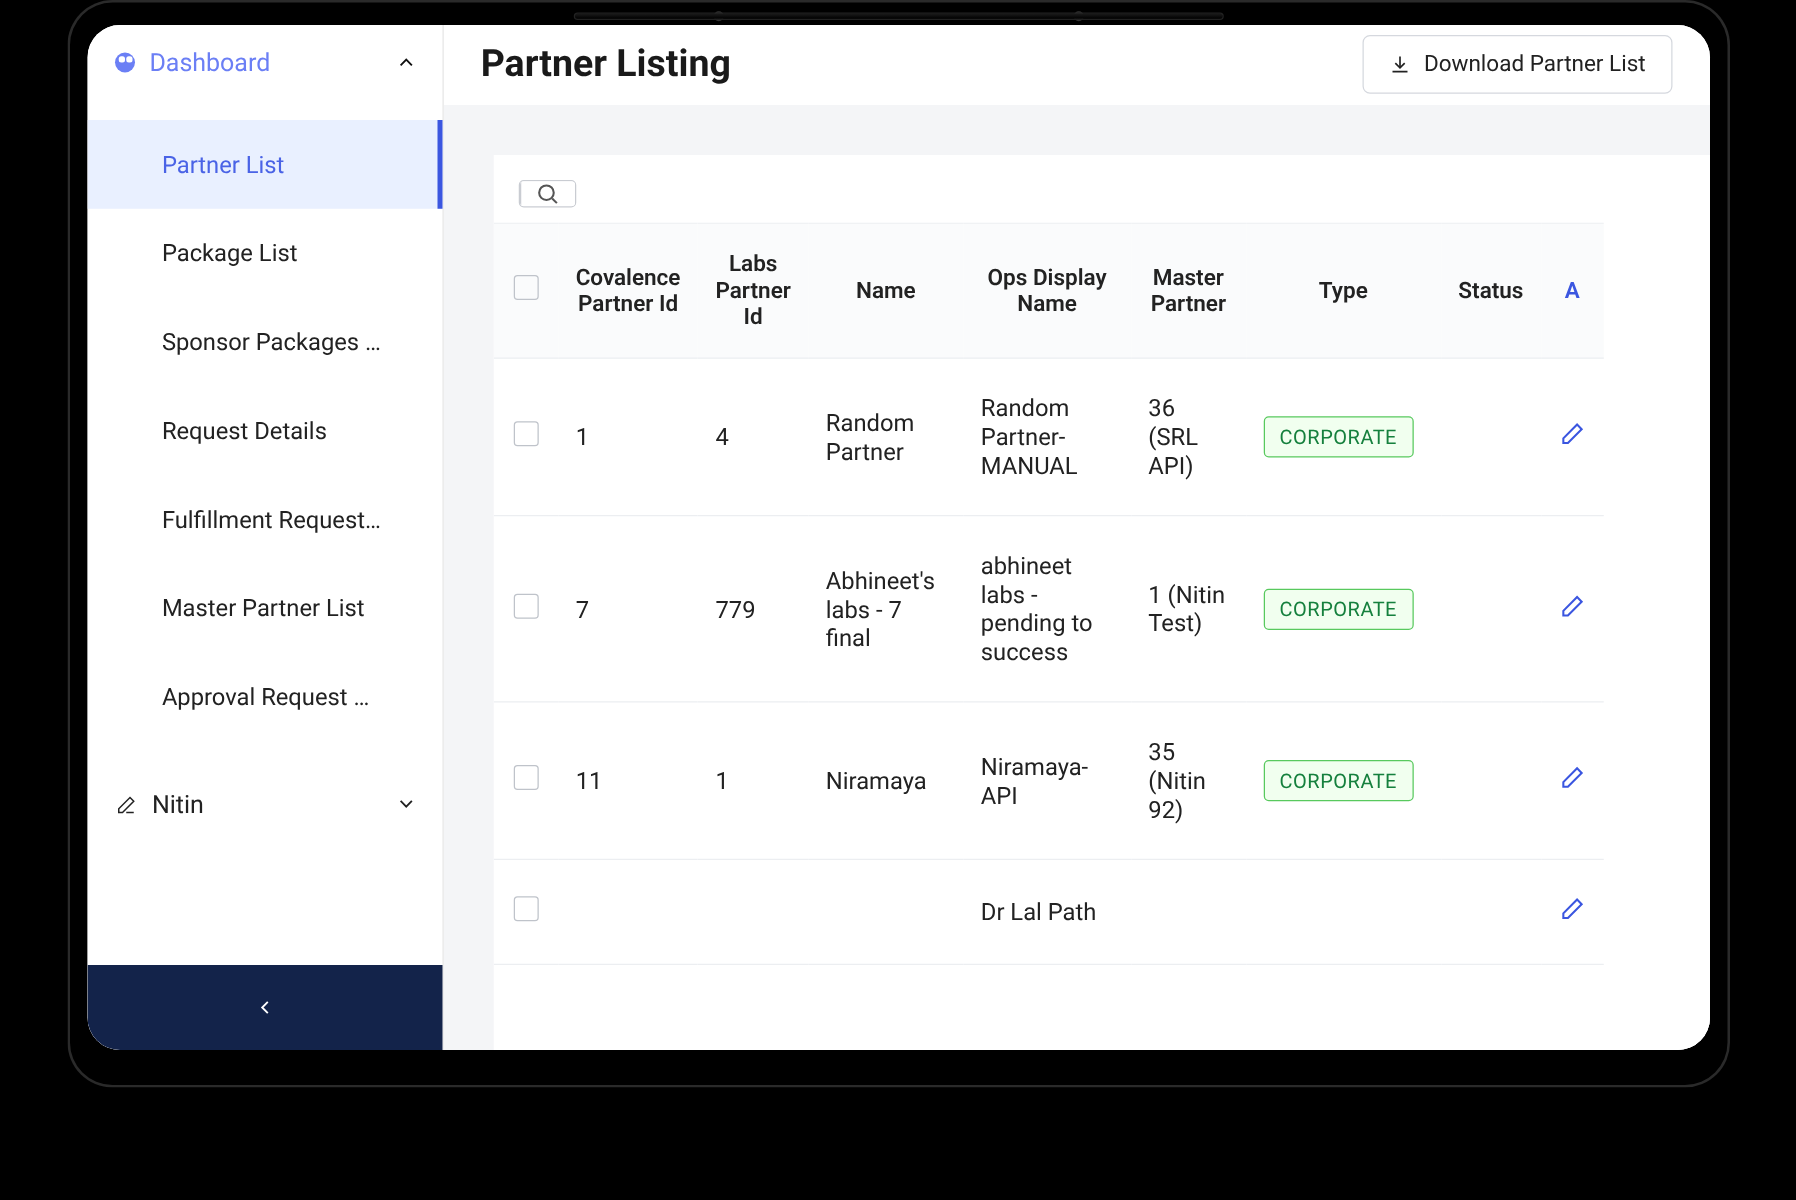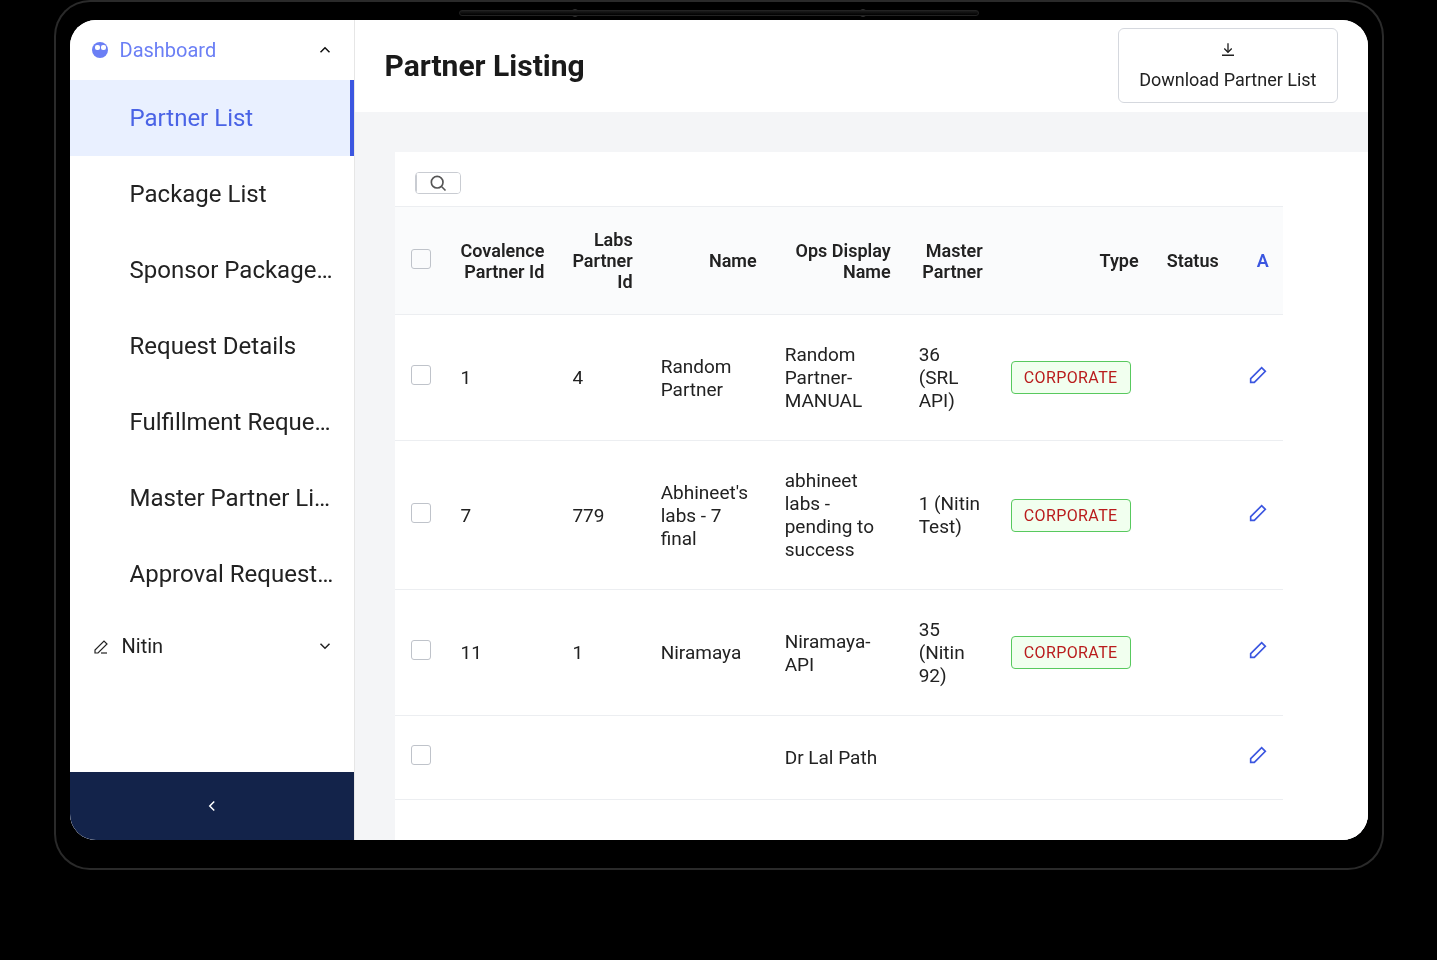--- a/index.html
+++ b/index.html
@@ -53,20 +53,21 @@
     }
     
     .sidebar {
       width: 285px;
       flex-shrink: 0;
       background: #fff;
       border-right: 1px solid #e6e6e6;
       display: flex;
       flex-direction: column;
       position: relative;
+      gap: 16px;
     }
     .nav-header {
       display: flex;
       align-items: center;
       padding: 18px 20px 18px 22px;
       color: #6b7ff5;
       font-size: 20px;
       gap: 12px;
       cursor: pointer;
     }
@@ -85,21 +86,21 @@
       content:""; position:absolute; background:#fff; border-radius:2px;
     }
     .dash-ico::before { width:5px; height:5px; top:3px; left:3px; }
     .dash-ico::after { width:5px; height:5px; top:3px; left:9px; }
     .subnav {
       display: flex; flex-direction: column;
       background: #f7f9ff00;
     }
     .sidebar-item {
       padding: 24px 20px 24px 60px;
-      font-size: 24px;
+      font-size: 19px;
       color: #222;
       cursor: pointer;
       white-space: nowrap;
       overflow: hidden;
       text-overflow: ellipsis;
     }
     .sidebar-item.active {
       background: #e9f0ff;
       color: #4a63e6;
       border-right: 4px solid #3b56e0;
@@ -157,21 +158,20 @@
       align-items: center;
       gap: 10px;
       padding: 12px 20px;
       border: 1px solid #d5d8de;
       border-radius: 6px;
       font-size: 18px;
       color: #222;
       background: #fff;
       cursor: pointer;
       white-space: nowrap;
-      flex-direction: column;
     }
     .tb-btn svg { width:18px; height:18px; stroke:#222; fill:none; stroke-width:1.8; }
     .content-wrap {
       background: #f4f5f7;
       flex: 1;
       padding: 40px 0 0 40px;
       overflow: hidden;
     }
     .panel {
       background: #fff;
@@ -209,21 +209,21 @@
       cursor: pointer;
     }
     .search-btn svg { width:20px; height:20px; stroke:#555; fill:none; stroke-width:2; }
     
     table { border-collapse: collapse; width: max-content; }
     thead th {
       background: #fafbfc;
       font-size: 18px;
       font-weight: 600;
       color: #222;
-      text-align: right;
+      text-align: center;
       padding: 22px 14px;
       border-top: 1px solid #eceef1;
       border-bottom: 1px solid #eceef1;
       vertical-align: middle;
     }
     tbody td {
       font-size: 19px;
       color: #222;
       padding: 28px 14px;
       border-bottom: 1px solid #eceef1;
@@ -242,21 +242,21 @@
     .col-name { width: 124px; }
     .col-ops { width: 134px; }
     .col-master { width: 92px; }
     .col-type { width: 156px; }
     .col-status { width: 76px; }
     .col-act { width: 40px; color:#3b56e0; }
     .badge {
       display: inline-block;
       padding: 6px 12px;
       border: 1.5px solid #58c95e;
-      color: #b91c1c;
+      color: #15803d;
       background: #f1ffef;
       border-radius: 4px;
       font-size: 16px;
       letter-spacing: 0.4px;
     }
     .edit-ico svg { width:22px; height:22px; stroke:#3b56e0; fill:none; stroke-width:1.8; }
     .table-scroll { overflow: auto; max-height: 640px; }
   </style>
 </head>
 <body>

